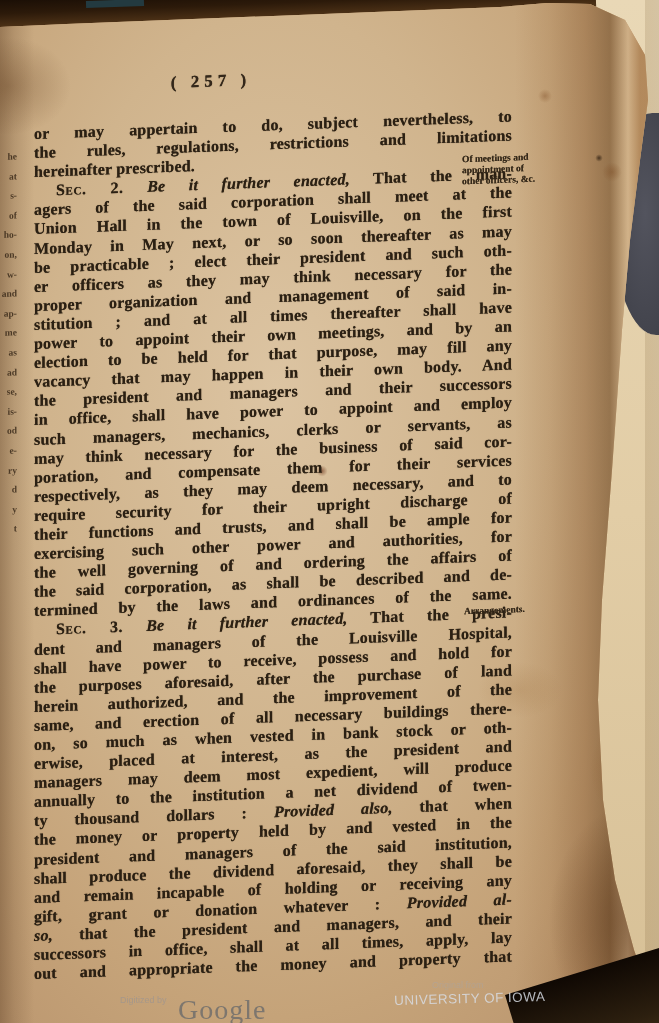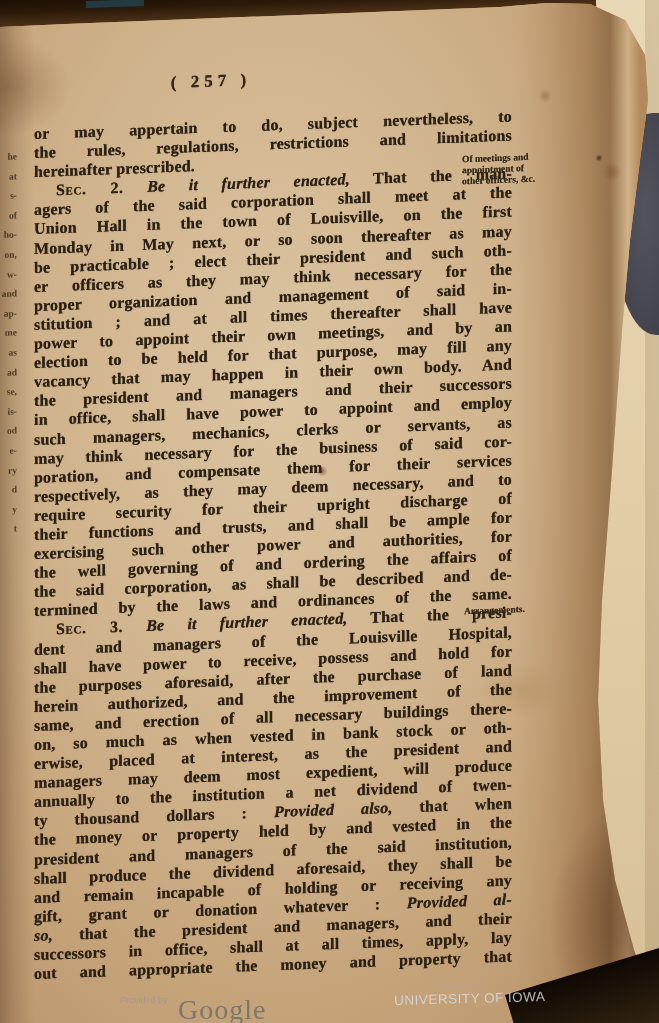--- a/index.html
+++ b/index.html
@@ -205,18 +205,18 @@
           <div>other officers, &amp;c.</div>
         </div>
       <div class="note note-2">
           <div>Arrangements.</div>
         </div>
     </div>
   </div>
 
   <div class="bottom-wedge"></div>
 
-  <div class="wm wm-digitized">Provided by</div>
+  <div class="wm wm-digitized">Digitized by</div>
   <div class="wm wm-google">Google</div>
   <div class="wm wm-original">Original from</div>
   <div class="wm wm-univ">UNIVERSITY OF IOWA</div>
 
 </div>
 
 </body></html>

